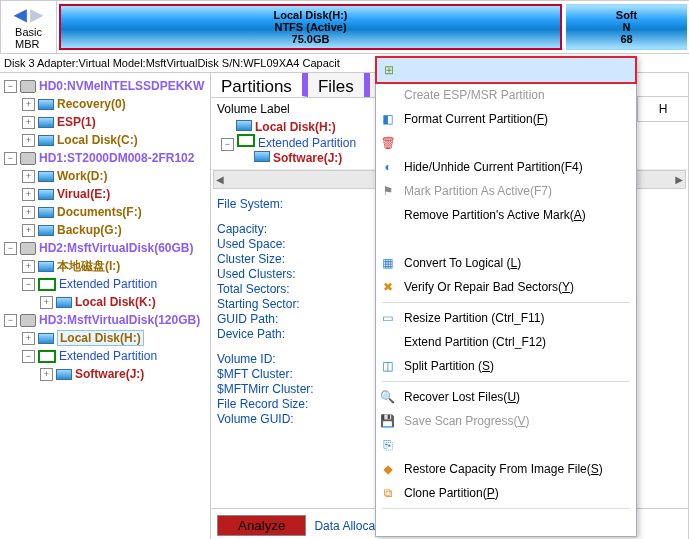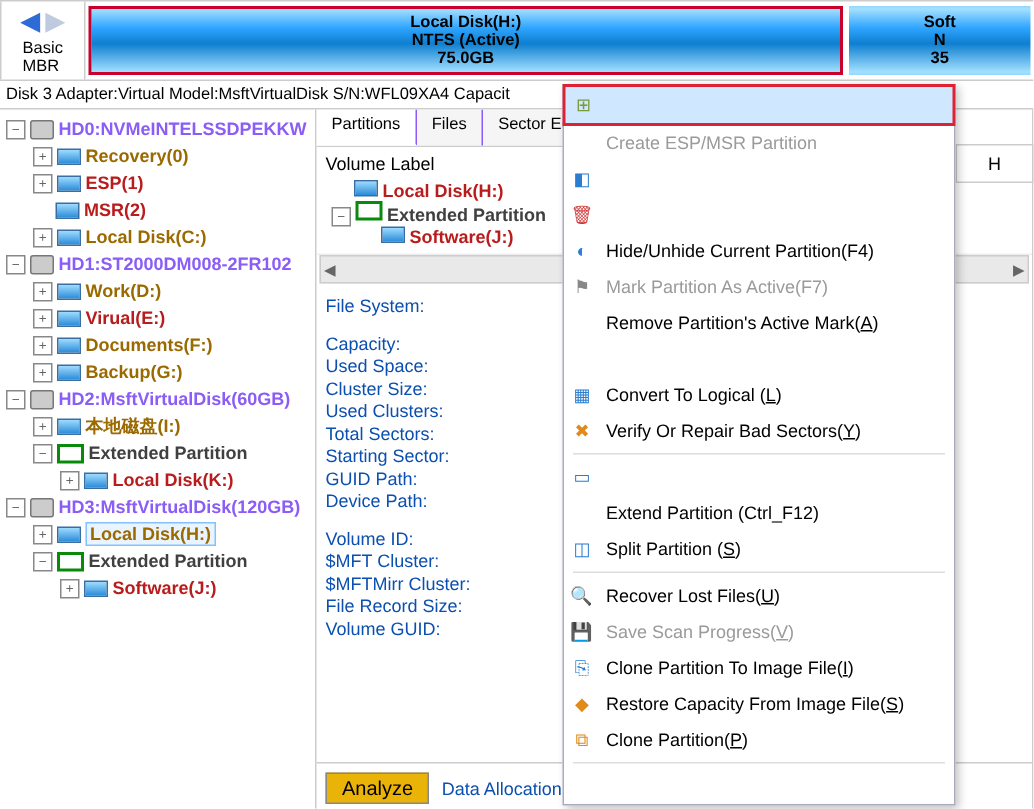--- a/index.html
+++ b/index.html
@@ -18,34 +18,34 @@
 .tree{width:210px;border-right:1px solid #ccc;overflow:hidden;padding-top:4px}
 .tree .node{display:flex;align-items:center;height:18px;white-space:nowrap}
 .exp{width:11px;height:11px;border:1px solid #888;display:inline-flex;align-items:center;justify-content:center;font-size:9px;line-height:9px;margin-right:3px;color:#666;background:#fff}
 .ico-disk{display:inline-block;width:14px;height:11px;background:#ccc;border:1px solid #777;border-radius:2px;margin-right:3px}
 .ico-part{display:inline-block;width:14px;height:9px;background:linear-gradient(#9edbff,#2a8cd8);border:1px solid #3a6ea3;margin-right:3px}
 .ico-ext{display:inline-block;width:14px;height:9px;background:#fff;border:2px solid #0a8a0a;margin-right:3px}
 .p0{padding-left:4px}.p1{padding-left:22px}.p2{padding-left:40px}
 .drive-link{color:#b91c1c;font-weight:bold;cursor:pointer}
 .drive-hd{color:#8b5cf6;font-weight:bold}
 .drive-brown{color:#9a6a00}
-.drive-green{color:#404040;font-weight:bold}
+.drive-green{color:#1d4ed8;font-weight:normal}
 .selected{background:#eaf4ff;border:1px solid #84c1ff;padding:0 2px}
 .mid{flex:1;display:flex;flex-direction:column;border-right:1px solid #ccc;overflow:hidden}
 .tabs{display:flex;height:24px;border-bottom:1px solid #ccc}
-.tab{padding:4px 10px;border-right:1px solid #8b5cf6;background:#f5f5f5;cursor:pointer;font-size:11px}
+.tab{padding:4px 10px;border-right:6px solid #8b5cf6;background:#f5f5f5;cursor:pointer;font-size:17px}
 .tab.active{background:#fff;border-bottom:1px solid #fff;font-weight:normal}
 .vol-section{padding:4px 6px;border-bottom:1px solid #eee}
 .vol-title{font-size:12px;margin-bottom:4px}
 .scrollbar{height:17px;background:#e9e9e9;border:1px solid #ccc;margin:0 2px 4px 2px;display:flex;align-items:center;justify-content:space-between;padding:0 2px;font-size:10px;color:#666}
 .props{padding:4px 6px;color:#0b4fb0;font-size:12px}
 .props .grp{margin-bottom:10px}
 .props .grp div{line-height:15px}
 .bottom-btns{display:flex;align-items:center;gap:8px;padding:6px;border-top:1px solid #ccc}
-.btn-analyze{padding:2px 10px;border:1px solid #888;background:#eab308;cursor:pointer}
+.btn-analyze{padding:2px 20px;border:1px solid #888;background:#b91c1c;cursor:pointer}
 .link-blue{color:#0b4fb0;cursor:pointer}
 .menu{position:absolute;top:56px;left:375px;width:260px;background:#fff;border:1px solid #aab;box-shadow:2px 2px 6px rgba(0,0,0,.25);z-index:50}
 .menu .mi{display:flex;align-items:center;height:24px;padding:0 6px 0 4px;gap:8px;cursor:pointer;white-space:nowrap}
 .menu .mi.sep{height:1px;background:#ddd;margin:3px 6px;padding:0}
 .menu .mi.hl{background:#cfe8ff;border:2px solid #dd2233;margin:-1px}
 .menu .mi.dis{color:#9a9a9a;cursor:default}
 .menu .mi .ic{width:16px;height:16px;display:flex;align-items:center;justify-content:center;font-size:12px}
 .menu .mi .txt u{text-decoration:underline}
 .ic-g{color:#7a9a3a}.ic-b{color:#2a7dd0}.ic-o{color:#e08a1a}.ic-r{color:#d13a3a}.ic-y{color:#caa20a}.ic-gr{color:#888}
 .right-edge{position:absolute;top:96px;right:0;width:50px;height:24px;border:1px solid #ccc;background:#fff;display:flex;align-items:center;justify-content:center}
@@ -65,21 +65,21 @@
   </div>
   <div class="diskbar">
     <div class="part-block part-main">
       <span>Local Disk(H:)</span>
       <span>NTFS (Active)</span>
       <span>75.0GB</span>
     </div>
     <div class="part-block part-side">
       <span>Soft</span>
       <span>N</span>
-      <span>35</span>
+      <span>68</span>
     </div>
   </div>
 </div>
 
 <div class="adapter-line">
   <span>Disk 3 Adapter:Virtual  Model:MsftVirtualDisk  S/N:WFL09XA4  Capacit</span>
 </div>
 
 <div class="body-row">
   <div class="tree">
@@ -90,25 +90,20 @@
       </div>
     <div class="node p1">
         <span class="exp">+</span>
         <span class="ico-part"></span>
         <span class="drive-brown drive-link">Recovery(0)</span>
       </div>
     <div class="node p1">
         <span class="exp">+</span>
         <span class="ico-part"></span>
         <span class="drive-link">ESP(1)</span>
-      </div>
-    <div class="node p1">
-        <span style="width:15px;display:inline-block"></span>
-        <span class="ico-part"></span>
-        <span class="drive-link">MSR(2)</span>
       </div>
     <div class="node p1">
         <span class="exp">+</span>
         <span class="ico-part"></span>
         <span class="drive-brown drive-link">Local Disk(C:)</span>
       </div>
 
     <div class="node p0">
         <span class="exp">−</span>
         <span class="ico-disk"></span>
@@ -231,20 +226,21 @@
 <div class="menu">
   <div class="mi hl">
       <span class="ic ic-g">⊞</span>
     </div>
   <div class="mi dis">
       <span class="ic"></span>
       <span class="txt">Create ESP/MSR Partition</span>
     </div>
   <div class="mi">
       <span class="ic ic-b">◧</span>
+      <span class="txt"><span>Format Current Partition(</span><u>F</u>)</span>
     </div>
   <div class="mi">
       <span class="ic ic-r">🗑</span>
     </div>
   <div class="mi">
       <span class="ic ic-b">◐</span>
       <span class="txt">Hide/Unhide Current Partition(F4)</span>
     </div>
   <div class="mi dis">
       <span class="ic ic-gr">⚑</span>
@@ -261,41 +257,41 @@
       <span class="ic ic-b">▦</span>
       <span class="txt"><span>Convert To Logical (</span><u>L</u>)</span>
     </div>
   <div class="mi">
       <span class="ic ic-o">✖</span>
       <span class="txt"><span>Verify Or Repair Bad Sectors(</span><u>Y</u>)</span>
     </div>
   <div class="mi sep"></div>
   <div class="mi">
       <span class="ic ic-b">▭</span>
+      <span class="txt">Resize Partition (Ctrl_F11)</span>
     </div>
   <div class="mi">
       <span class="ic"></span>
       <span class="txt">Extend Partition (Ctrl_F12)</span>
     </div>
   <div class="mi">
       <span class="ic ic-b">◫</span>
       <span class="txt"><span>Split Partition (</span><u>S</u>)</span>
     </div>
   <div class="mi sep"></div>
   <div class="mi">
       <span class="ic ic-y">🔍</span>
       <span class="txt"><span>Recover Lost Files(</span><u>U</u>)</span>
     </div>
   <div class="mi dis">
       <span class="ic ic-gr">💾</span>
       <span class="txt"><span>Save Scan Progress(</span><u>V</u>)</span>
     </div>
   <div class="mi">
       <span class="ic ic-b">⎘</span>
-      <span class="txt"><span>Clone Partition To Image File(</span><u>I</u>)</span>
     </div>
   <div class="mi">
       <span class="ic ic-o">◆</span>
       <span class="txt"><span>Restore Capacity From Image File(</span><u>S</u>)</span>
     </div>
   <div class="mi">
       <span class="ic ic-o">⧉</span>
       <span class="txt"><span>Clone Partition(</span><u>P</u>)</span>
     </div>
   <div class="mi sep"></div>

